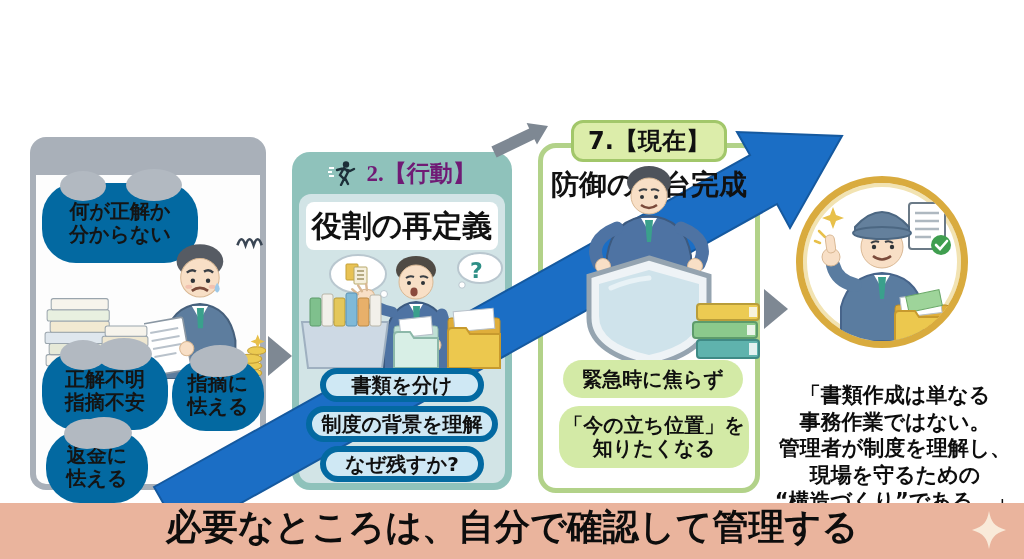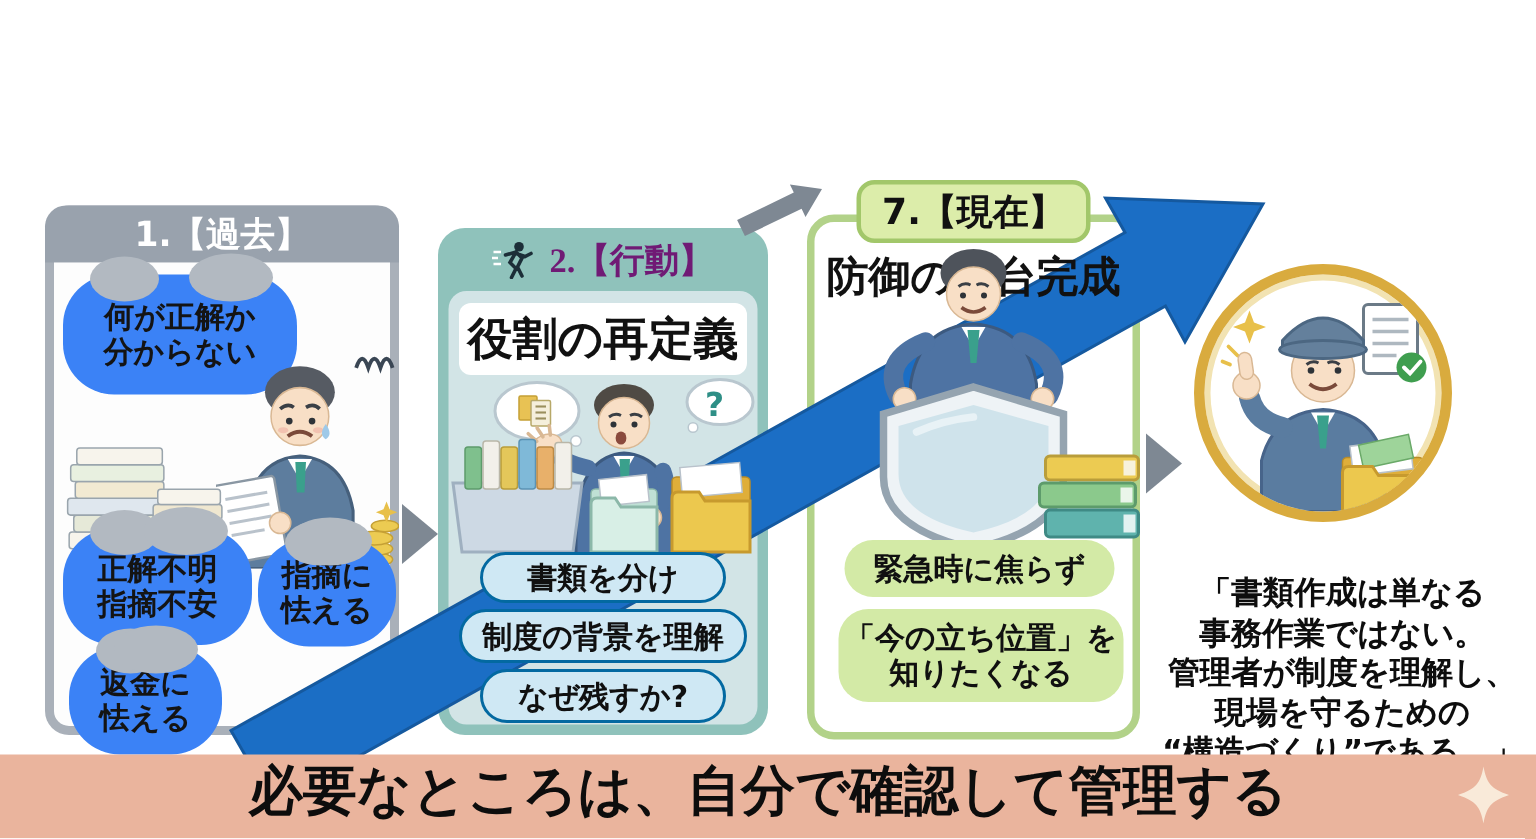--- a/index.html
+++ b/index.html
@@ -17,21 +17,21 @@
 
   
   .footer-strip{position:absolute;left:0;top:503px;width:1024px;height:56px;background:#eab49d;z-index:20;
     display:flex;align-items:flex-start;justify-content:center;}
   .footer-strip span{font-size:36px;font-weight:900;color:#0d0d0d;}
   .footer-sparkle{position:absolute;right:14px;top:6px;width:42px;height:42px;}
 
   
   .tri-arrow{position:absolute;width:0;height:0;border-top:20px solid transparent;
     border-bottom:20px solid transparent;border-left:24px solid #7e8893;}
-  .cloud{position:absolute;background:#3b82f6;border-radius:34px;z-index:10;
+  .cloud{position:absolute;background:#0369a1;border-radius:34px;z-index:10;
     display:flex;align-items:center;justify-content:center;text-align:center;
     font-weight:800;font-size:20px;line-height:1.15;color:#141414;}
   .cloud:before{content:"";position:absolute;width:46px;height:30px;background:#b2b9c1;
     border-radius:50%;top:-12px;left:18px;}
   .cloud:after{content:"";position:absolute;width:56px;height:32px;background:#b2b9c1;
     border-radius:50%;top:-14px;right:16px;}
 
   
   .panel-past{position:absolute;left:30px;top:137px;width:236px;height:353px;
     background:#a9b0b9;border-radius:16px;}
@@ -45,21 +45,21 @@
   .panel-action{position:absolute;left:292px;top:152px;width:220px;height:338px;
     background:#8fc2bb;border-radius:18px;}
   .panel-action .hdr{position:absolute;left:0;top:0;width:100%;height:42px;
     display:flex;align-items:center;justify-content:center;gap:10px;
     color:#701a75;font-size:23px;font-weight:800;font-family:Liberation Serif, serif;}
   .panel-action .body{position:absolute;left:7px;right:7px;top:42px;bottom:7px;
     background:#d2e4e6;border-radius:12px;}
   .panel-action .heading-box{position:absolute;left:14px;right:14px;top:50px;height:48px;
     background:#fff;border-radius:8px;display:flex;align-items:center;justify-content:center;
     font-size:30px;font-weight:900;z-index:10;}
-  .pill-blue{position:absolute;background:#cfe8f4;border:2px solid #0369a1;border-radius:18px;
+  .pill-blue{position:absolute;background:#cfe8f4;border:6px solid #0369a1;border-radius:18px;
     display:flex;align-items:center;justify-content:center;text-align:center;
     font-size:20px;font-weight:800;z-index:10;color:#101010;}
 
   
   .panel-present{position:absolute;left:538px;top:143px;width:222px;height:350px;
     background:#ffffff;border:5px solid #b2d289;border-radius:18px;}
   .panel-present .hdr-pill{position:absolute;left:28px;top:-28px;width:156px;height:42px;
     background:#dcedaa;border:3px solid #a2c76a;border-radius:12px;z-index:10;
     display:flex;align-items:center;justify-content:center;font-size:24px;font-weight:900;}
   .panel-present .heading-left{position:absolute;left:8px;top:18px;font-size:28px;font-weight:900;z-index:10;}
@@ -77,23 +77,20 @@
 
   .illus{position:absolute;z-index:10;}
   .q-mark{position:absolute;z-index:11;font-size:22px;font-weight:900;color:#2e8f86;}
 </style>
 </head>
 <body>
 
 <div id="canvas">
 
   <div class="panel-past">
-    <div class="hdr">
-      <span>1.【過去】</span>
-    </div>
     <div class="body"></div>
 
     <div class="cloud preline" style="left:12px;top:46px;width:156px;height:80px;">
       <span class="preline">何が正解か
 分からない</span>
     </div>
 
     <svg class="illus" style="left:114px;top:90px;width:122px;height:152px;" viewBox="0 0 120 150">
       <path d="M92,18 q4,-12 8,0 q4,-12 8,0 q4,-12 8,0" stroke="#3a4654" stroke-width="2.5" fill="none"></path>
       <ellipse cx="55" cy="34" rx="23" ry="17" fill="#565b63"></ellipse>

